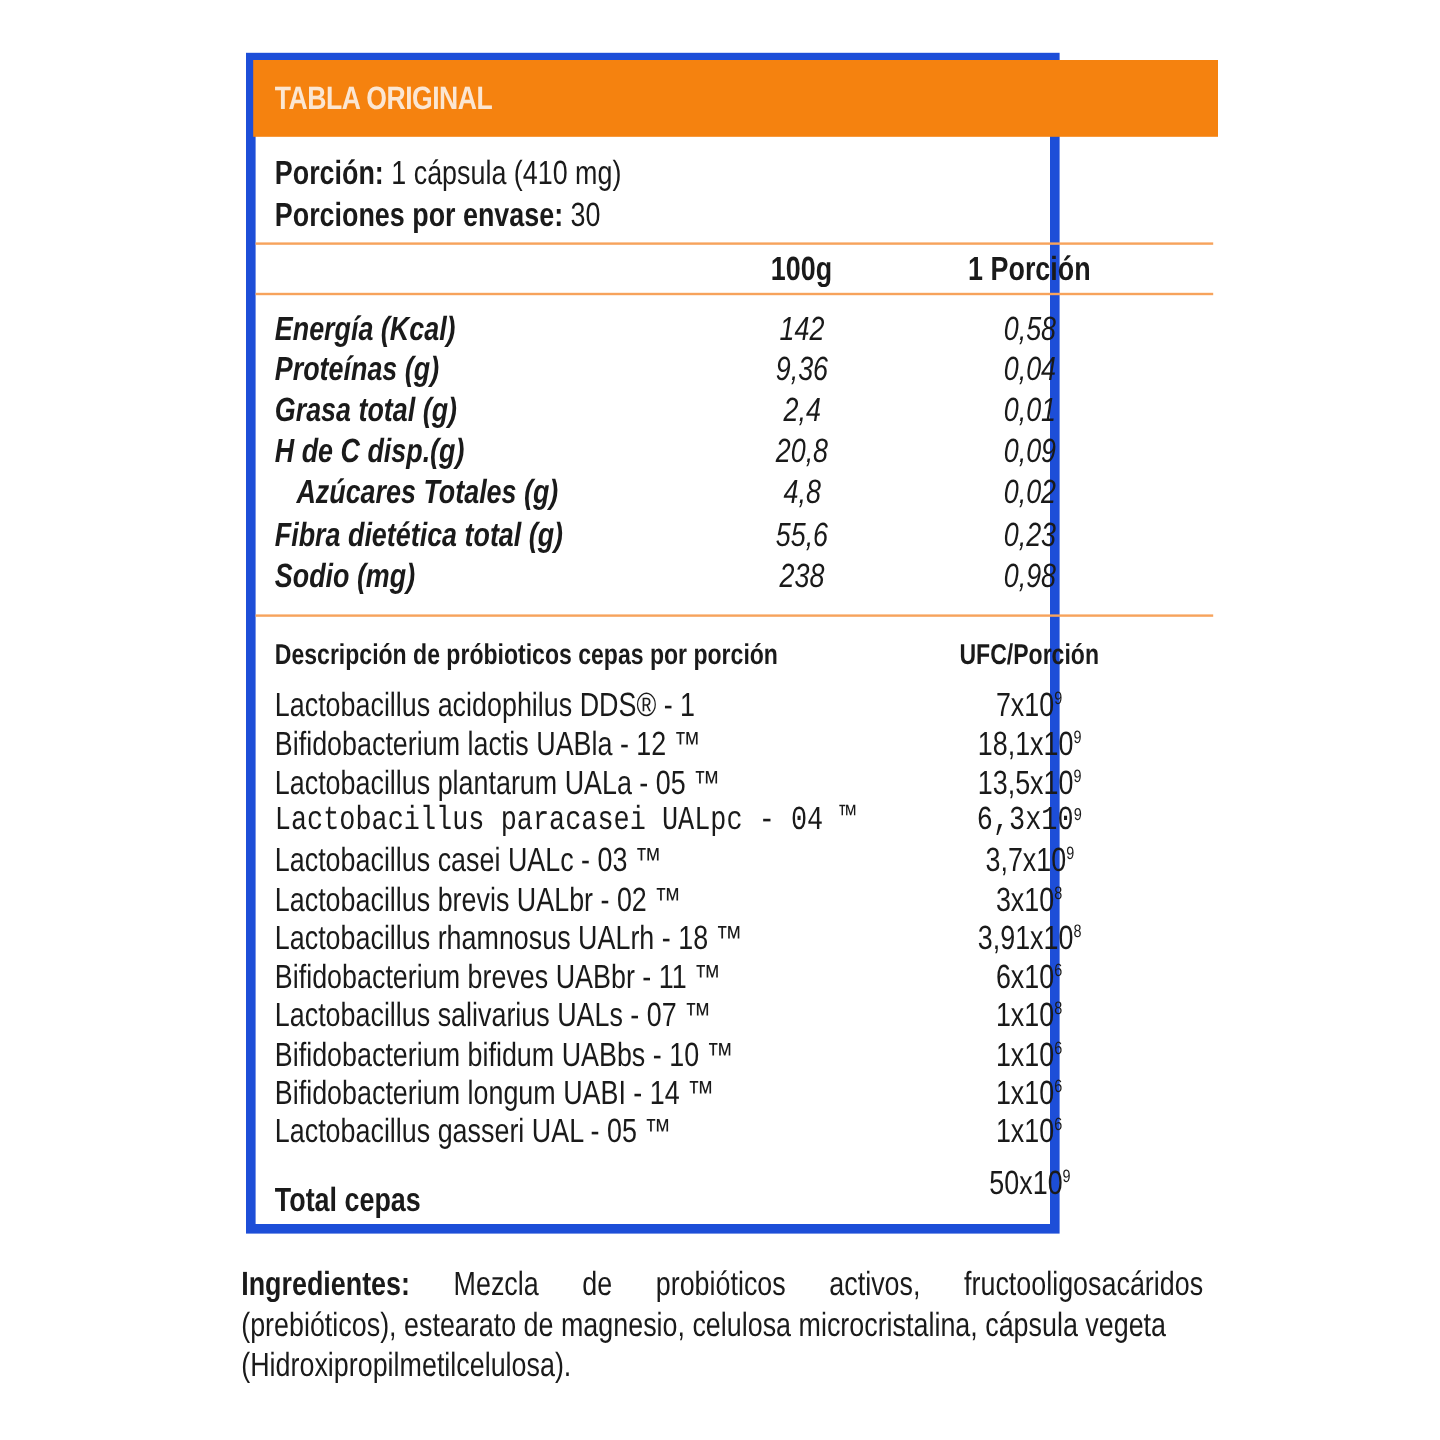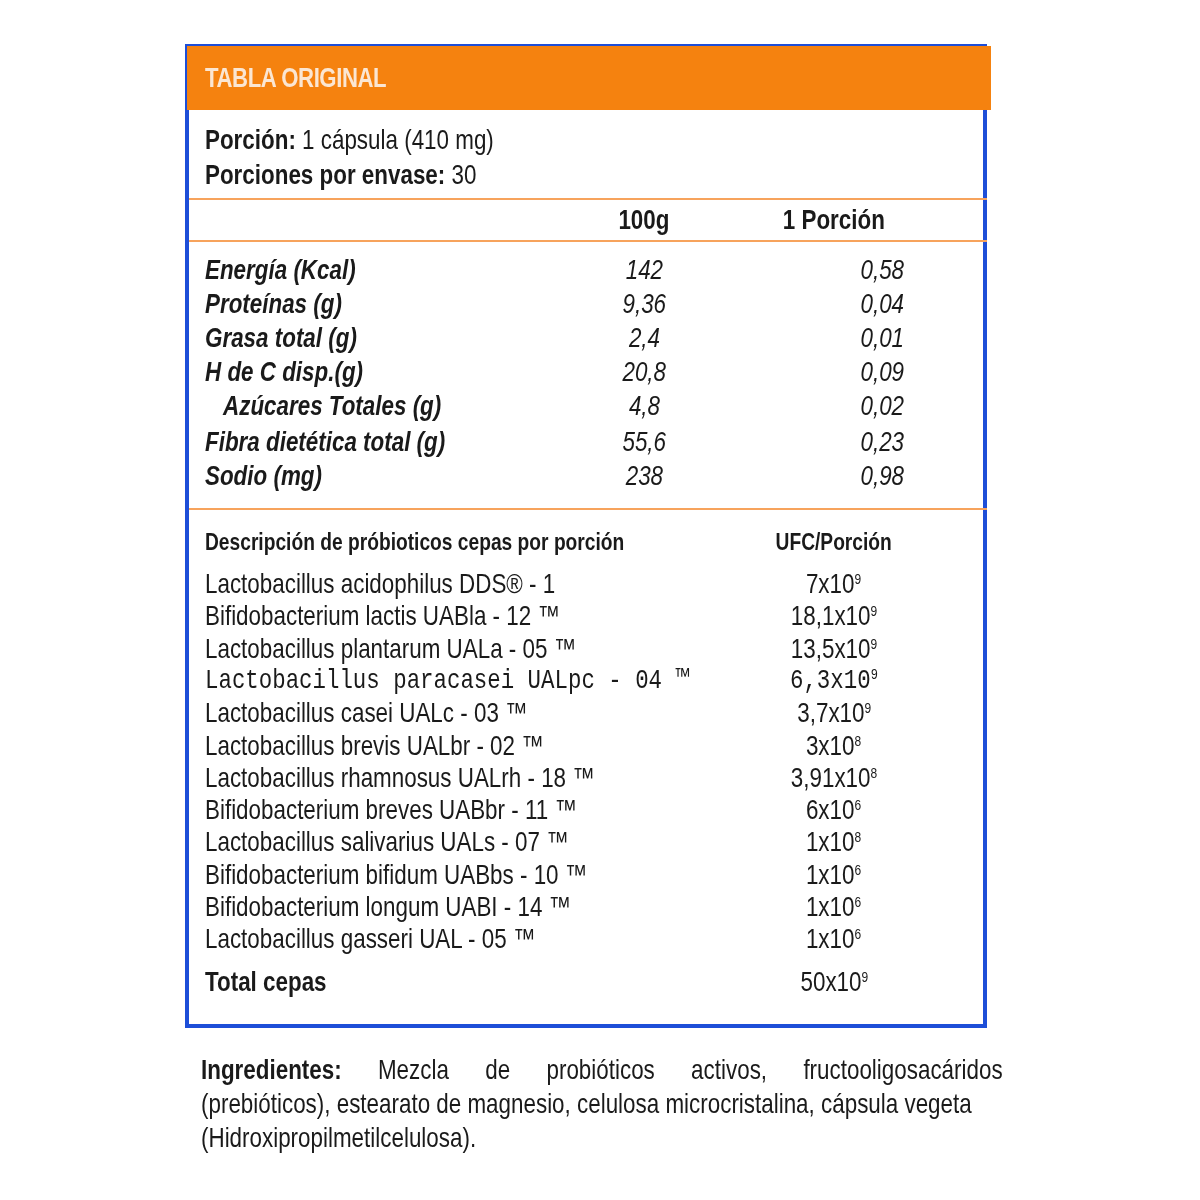--- a/index.html
+++ b/index.html
@@ -9,25 +9,25 @@
     }
     body {
       width: 1200px;
       height: 1200px;
       position: relative;
       font-family: "Liberation Sans", sans-serif;
       color: #1a1a1a;
     }
     .panel {
       position: absolute;
-      left: 185px;
+      left: 205px;
       top: 44px;
-      width: 802px;
+      width: 678px;
       height: 984px;
-      border: 4px solid #1d4ed8;
+      border: 8px solid #1d4ed8;
       box-sizing: border-box;
     }
     .header-bar {
       position: absolute;
       left: -2px;
       top: -2px;
       width: 804px;
       height: 64px;
       background: #f5820f;
     }
@@ -95,21 +95,21 @@
     .nut-row .v1 {
       position: absolute;
       left: 380px;
       width: 150px;
       text-align: center;
     }
     .nut-row .v2 {
       position: absolute;
       left: 570px;
       width: 150px;
-      text-align: right;
+      text-align: center;
     }
     .pro-head {
       position: absolute;
       top: 480px;
       font-size: 24px;
       font-weight: bold;
     }
     .pro-row {
       position: absolute;
       left: 0;
@@ -121,21 +121,21 @@
       position: absolute;
       left: 16px;
       top: 0;
     }
     .pro-row .ufc {
       position: absolute;
       left: 560px;
       width: 170px;
       text-align: center;
     }
-    .pro-row.total .name { font-weight: bold; }
+    .pro-row.total .name { font-weight: bold; margin-top: 14px; }
     sup {
       font-size: 15px;
       vertical-align: top;
       position: relative;
       top: 2px;
     }
     .ingredients {
       position: absolute;
       left: 201px;
       top: 1053px;

